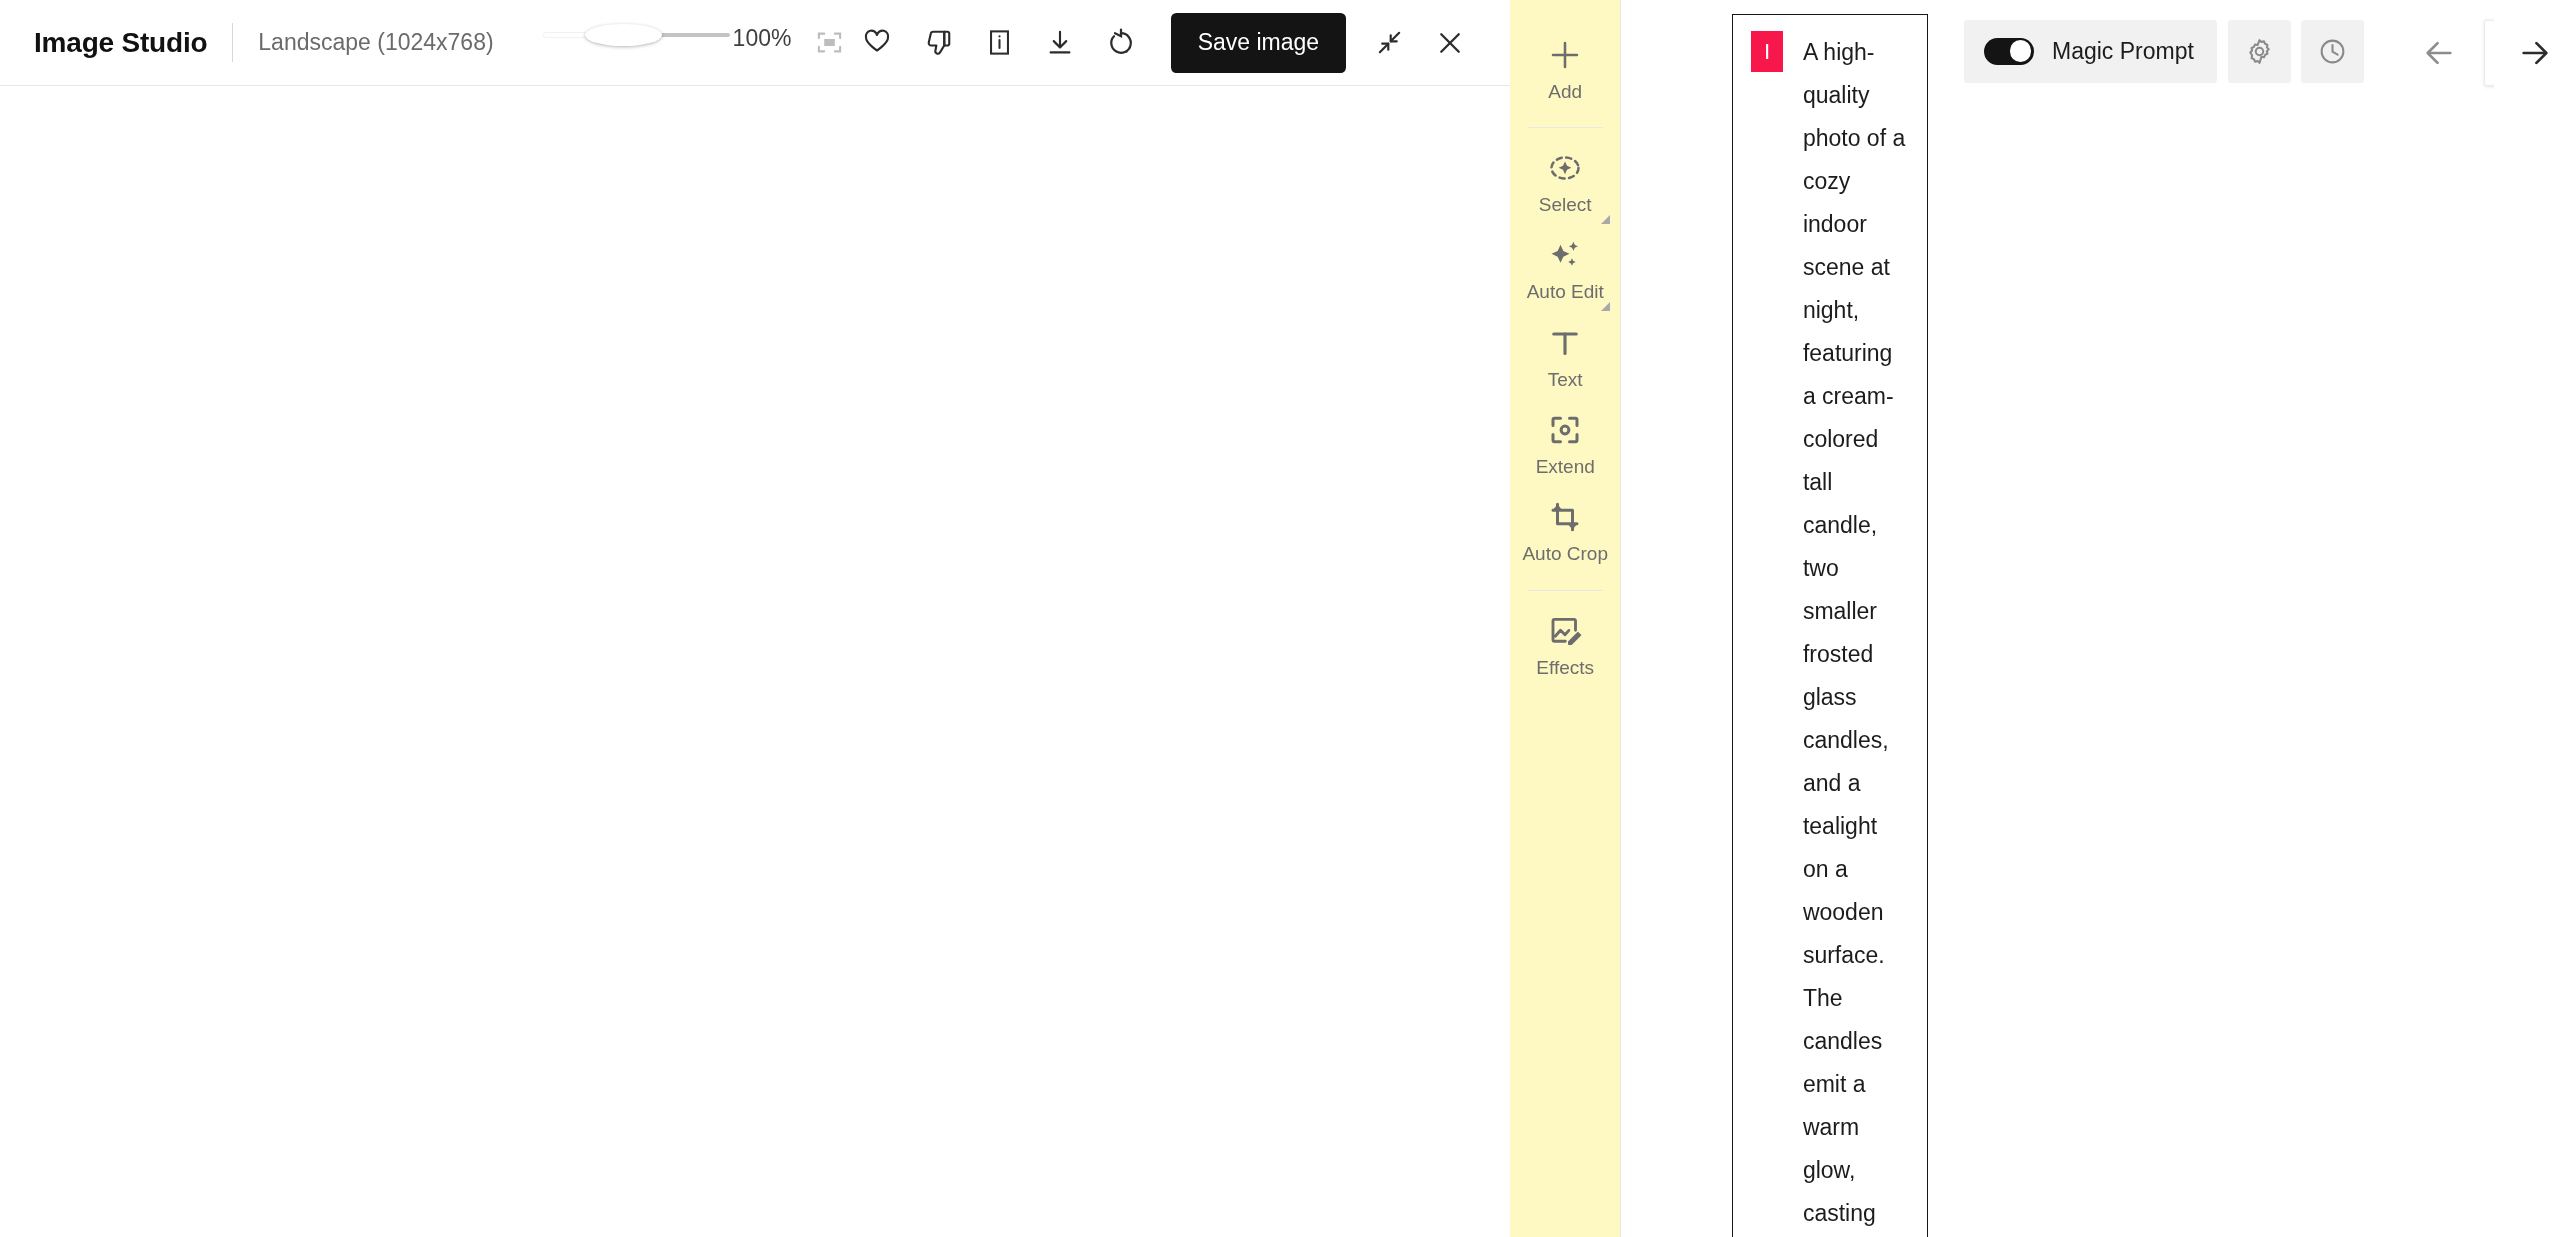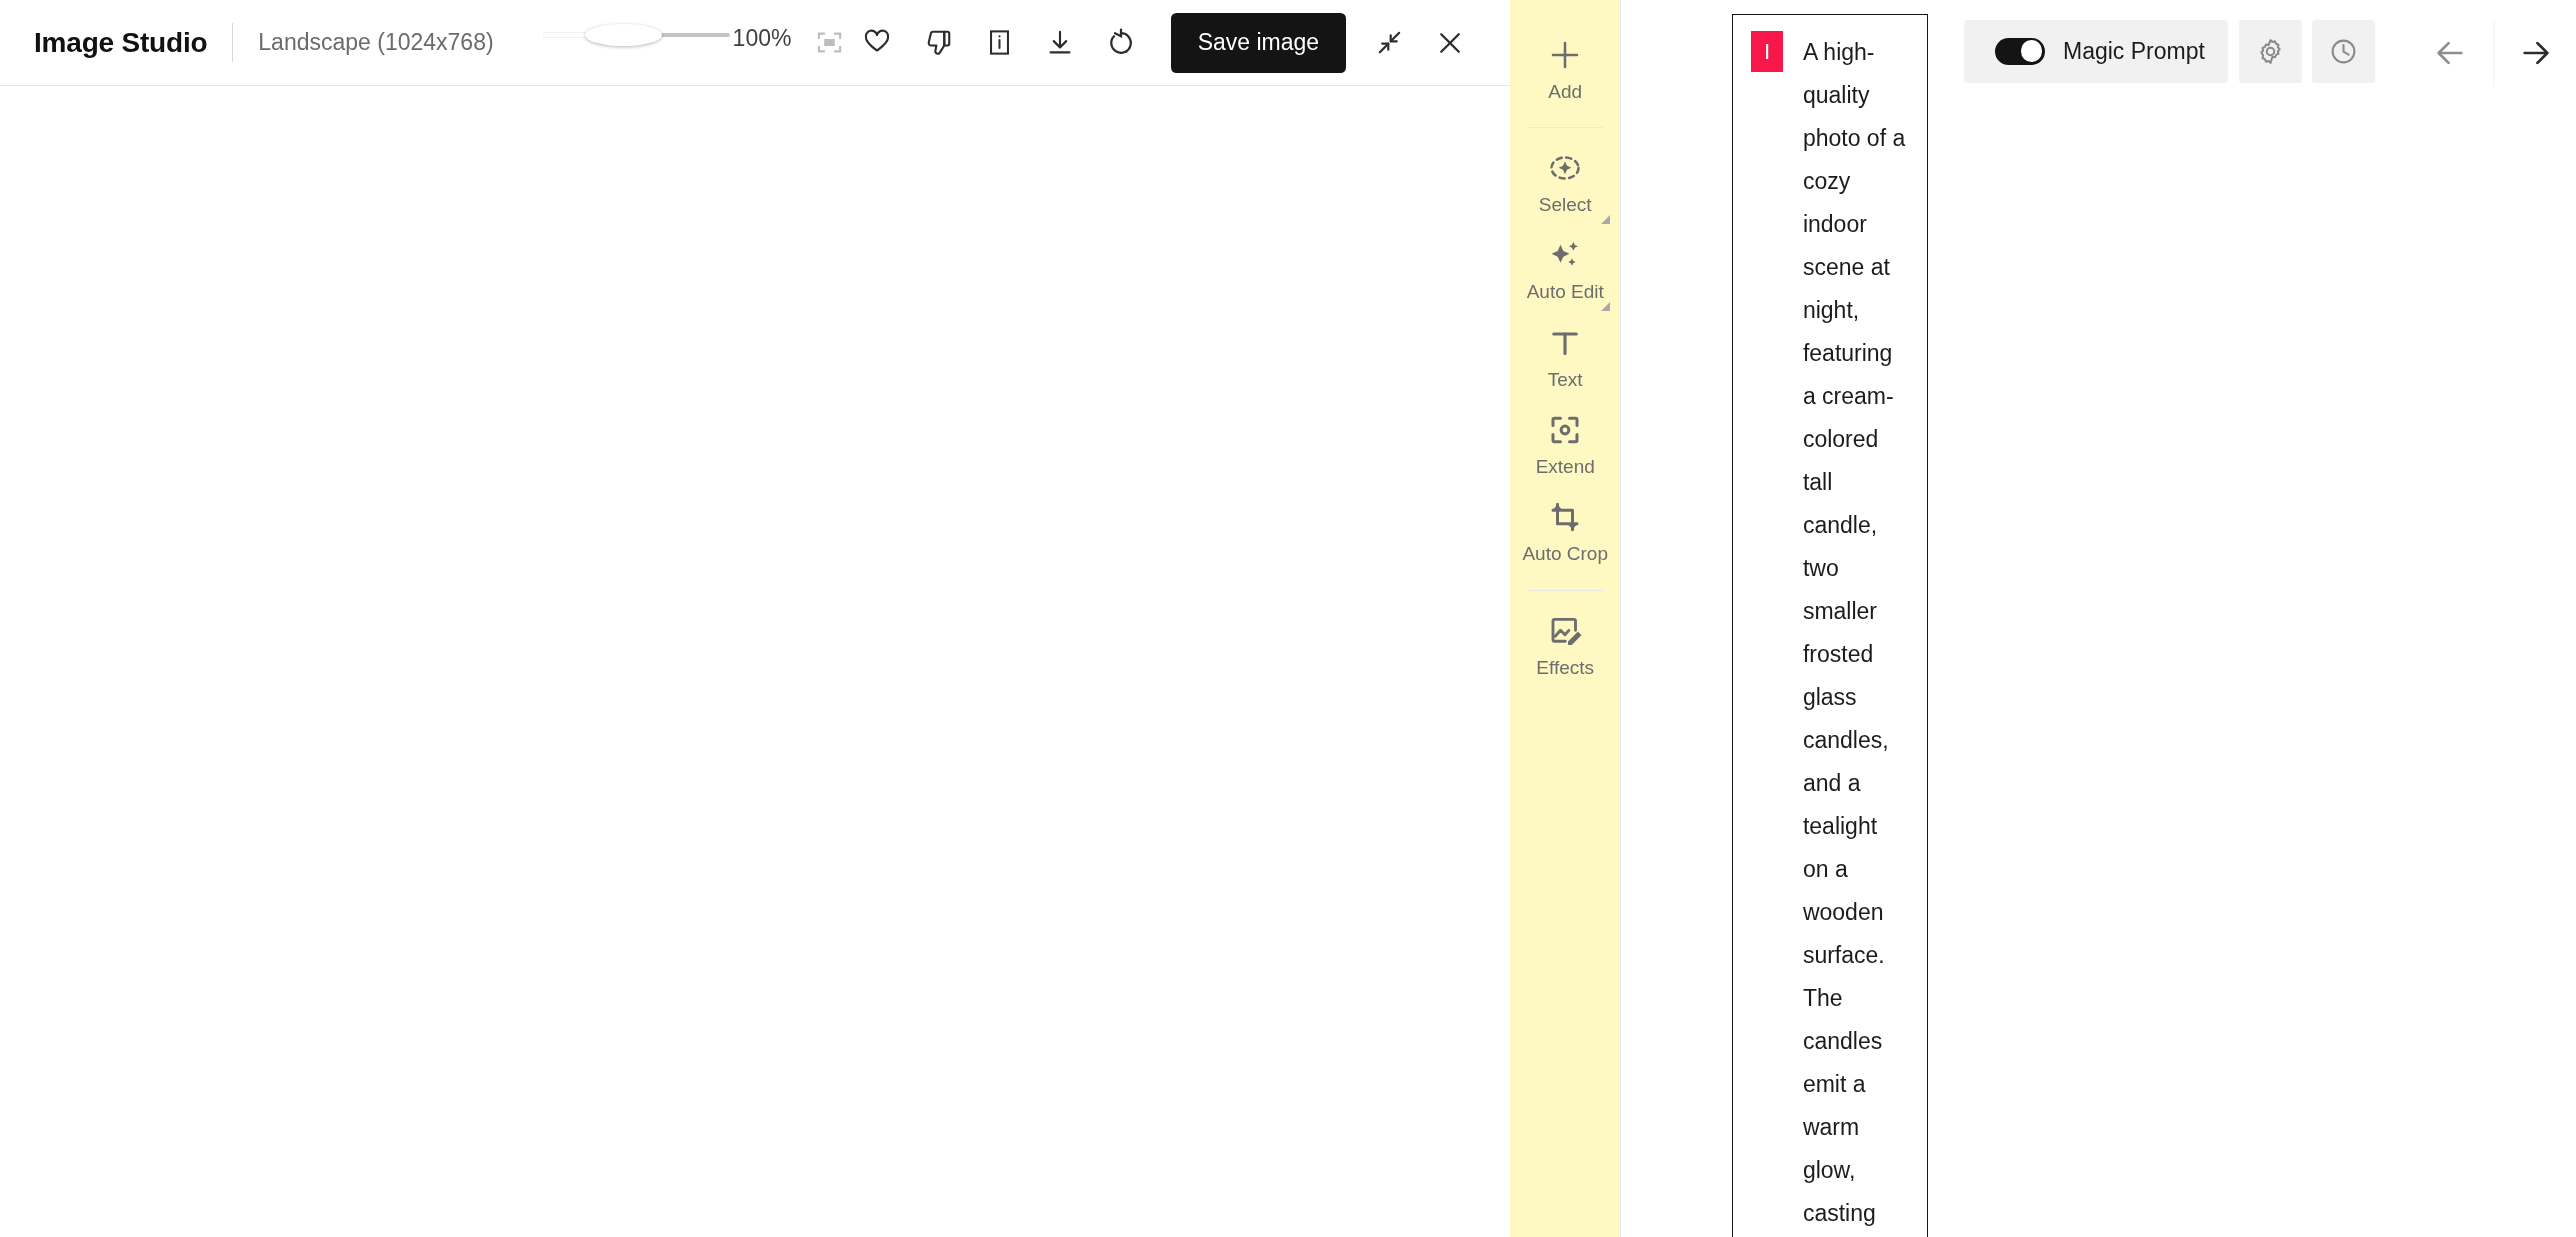--- a/index.html
+++ b/index.html
@@ -161,21 +161,21 @@
   .prompt-text {
     font-size: 23px; line-height: 43px; color: #1c1c1c;
     flex: 1;
   }
   .prompt-tools {
     display: flex; align-items: center; gap: 10.7px; margin-left: 36px; padding-top: 5.4px;
   }
   .magic-chip {
     background: #f1f1f1; border-radius: 3.6px;
     height: 63px; display: flex; align-items: center;
-    padding: 0 23px 0 31px; gap: 18px; cursor: pointer;
+    padding: 0 23px 0 20px; gap: 18px; cursor: pointer;
   }
   .toggle {
     width: 50px; height: 27px; border-radius: 13.4px;
     background: #141414; position: relative; flex-shrink: 0;
   }
   .toggle .knob {
     position: absolute; right: 2.7px; top: 2.7px;
     width: 21.5px; height: 21.5px; border-radius: 50%; background: #ffffff;
   }
   .magic-label { font-size: 23px; color: #1c1c1c; white-space: nowrap; }

